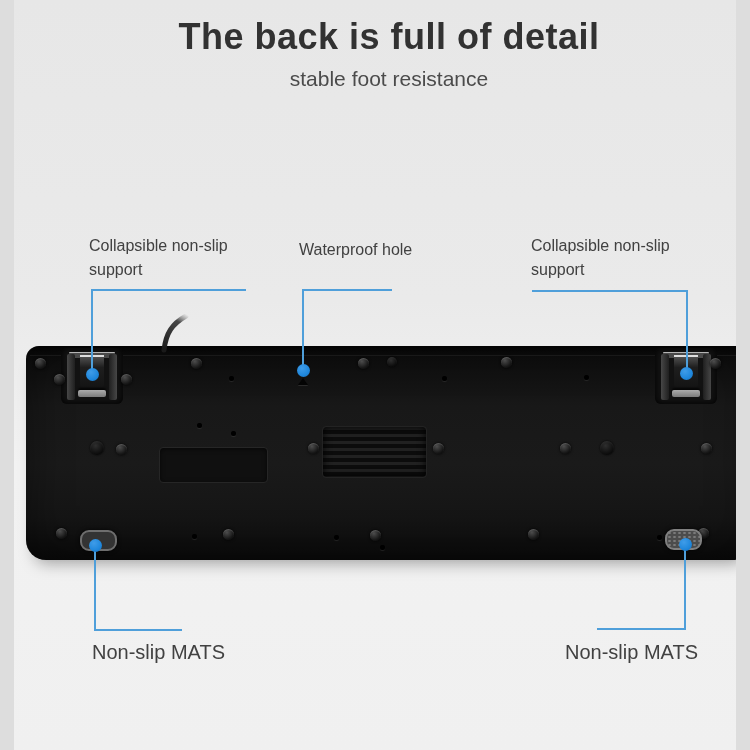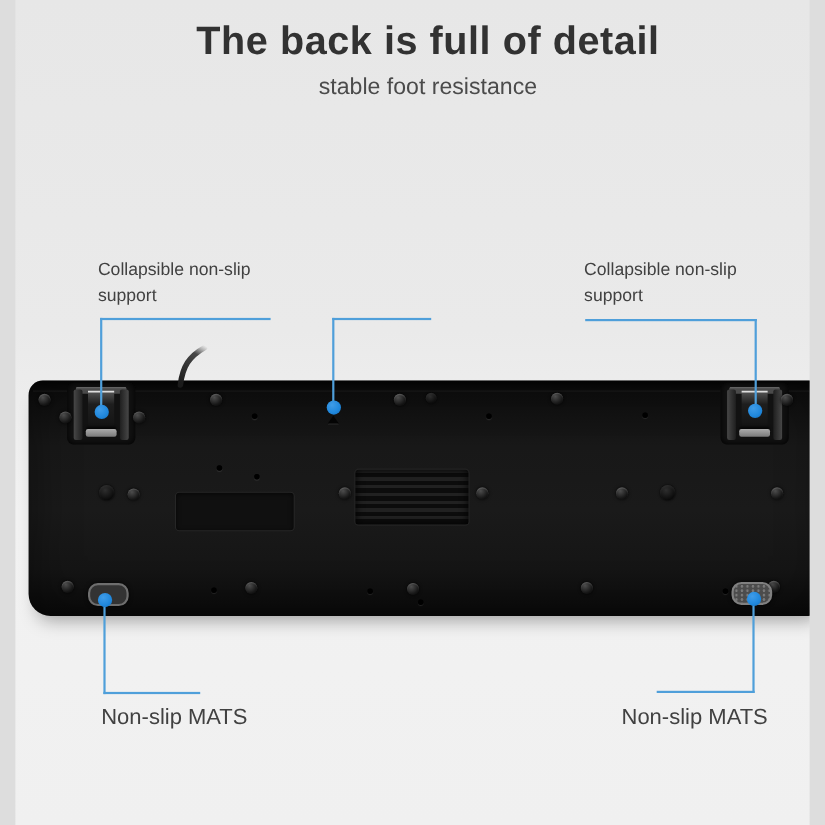--- a/index.html
+++ b/index.html
@@ -99,20 +99,21 @@
 <body>
 
 <div class="stage">
 
   <div class="title">The back is full of detail</div>
   <div class="subtitle">
     <div>stable foot resistance</div>
   </div>
 
   <div class="anno" style="left:75px;top:234px;width:180px;">Collapsible non-slip support</div>
+  <div class="anno" style="left:285px;top:238px;width:200px;">Waterproof hole</div>
   <div class="anno" style="left:517px;top:234px;width:180px;">Collapsible non-slip support</div>
   <div class="anno big" style="left:78px;top:640px;">Non-slip MATS</div>
   <div class="anno big" style="left:551px;top:640px;">Non-slip MATS</div>
 
   <div class="keyboard">
     <div class="kb-seam"></div>
 
     <div class="foot" style="left:41px;top:6px;">
       <span class="recess-bg"></span>
       <span class="hinge"></span>

